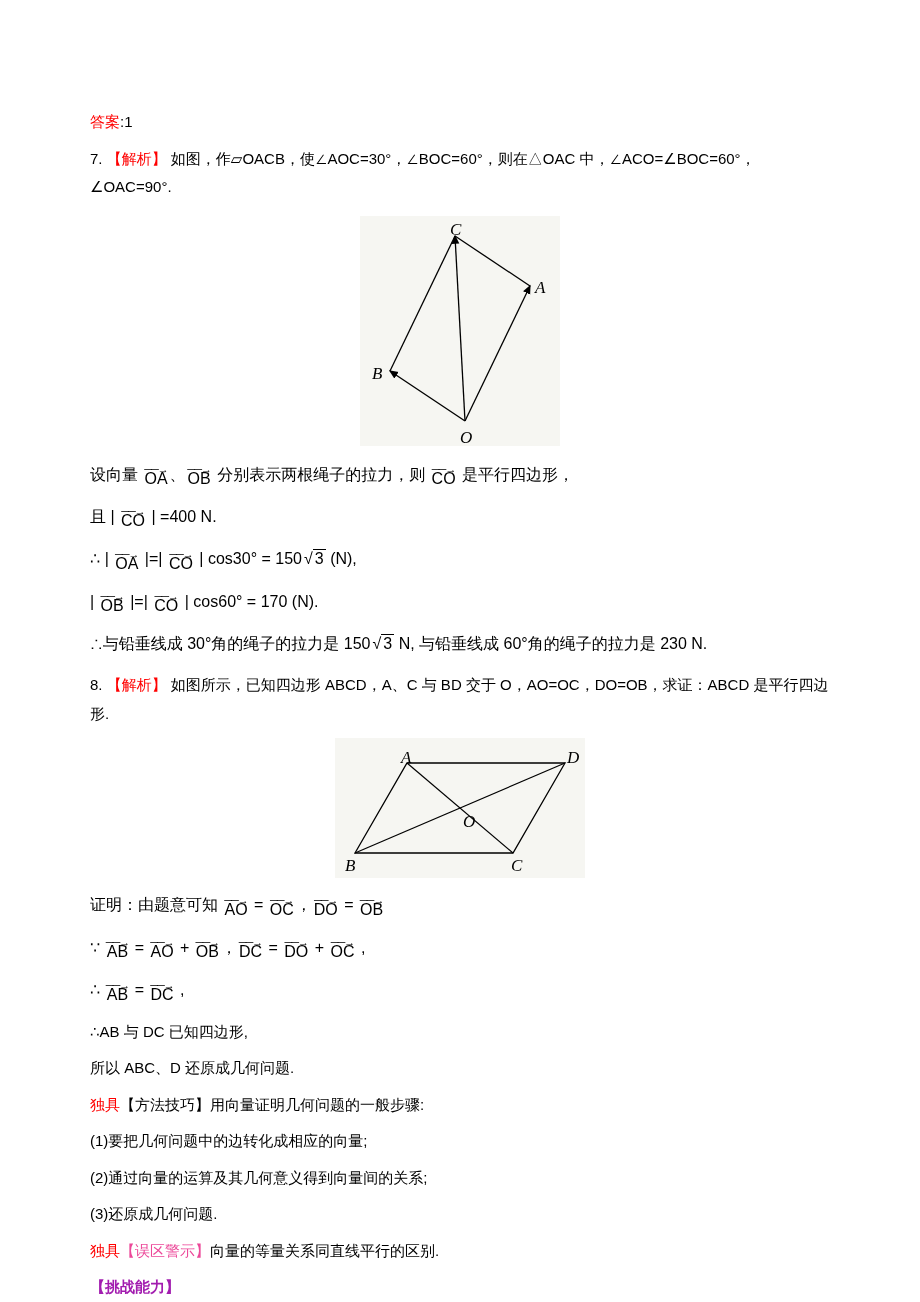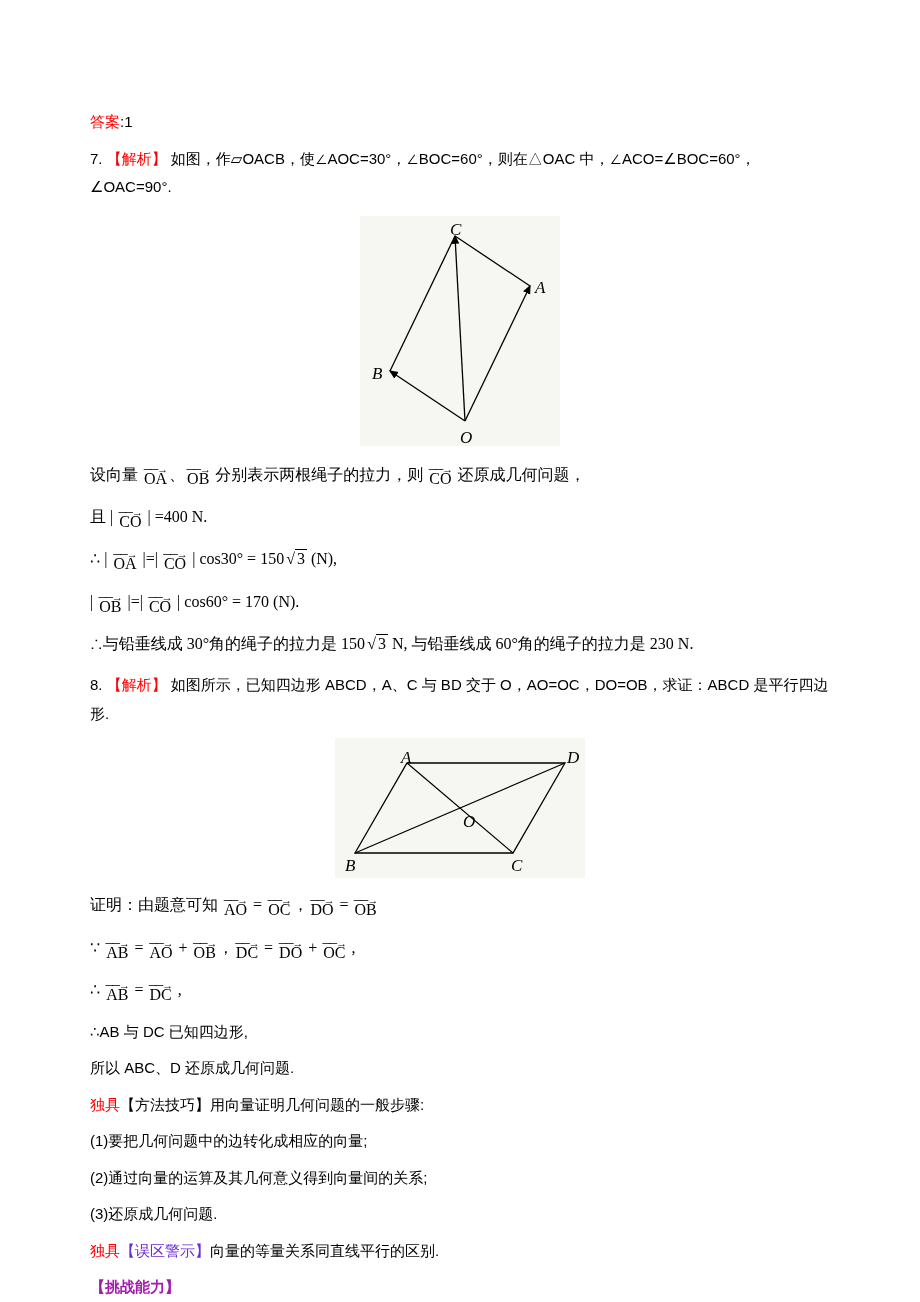--- a/index.html
+++ b/index.html
@@ -9,21 +9,21 @@
       color: #000;
       margin: 0;
       padding: 100px 90px 50px 90px;
       width: 920px;
       box-sizing: border-box;
       background: #fff;
     }
     .red { color: #ff0000; }
     .orange { color: #000000; }
     .dark-red { color: #a21caf; }
-    .olive { color: #6d28d9; }
+    .olive { color: #ec4899; }
     p { margin: 8px 0; }
     .vec {
       display: inline-flex;
       flex-direction: column;
       align-items: center;
       vertical-align: middle;
       line-height: 1;
       margin: 0 1px;
     }
     .vec .varr {
@@ -39,21 +39,21 @@
       position: relative;
       padding-left: 2px;
     }
     .sqrt::before {
       content: "√";
     }
     .sqrt .radicand {
       border-top: 1px solid #000;
       padding: 0 2px;
     }
-    .eq { margin: 12px 0; font-family: Liberation Serif, serif; font-size: 16px; }
+    .eq { margin: 12px 0; font-family: Liberation Sans, sans-serif; font-size: 16px; }
 
     
     .fig1 {
       display: flex;
       justify-content: center;
       margin: 14px 0;
     }
     .fig1-inner {
       position: relative;
       width: 200px;
@@ -122,21 +122,21 @@
       <span class="vbody">OA</span>
     </span><span>、</span><span class="vec">
       <span class="varr">──→</span>
       <span class="vbody">OB</span>
     </span>
   <span> 分别表示两根绳子的拉力，则</span>
   <span class="vec">
       <span class="varr">──→</span>
       <span class="vbody">CO</span>
     </span>
-  <span> 还原成几何问题，</span>
+  <span> 是平行四边形，</span>
 </p>
 
 <p class="eq">
   <span>且 | </span>
   <span class="vec">
       <span class="varr">──→</span>
       <span class="vbody">CO</span>
     </span>
   <span> | =400  N.</span>
 </p>

